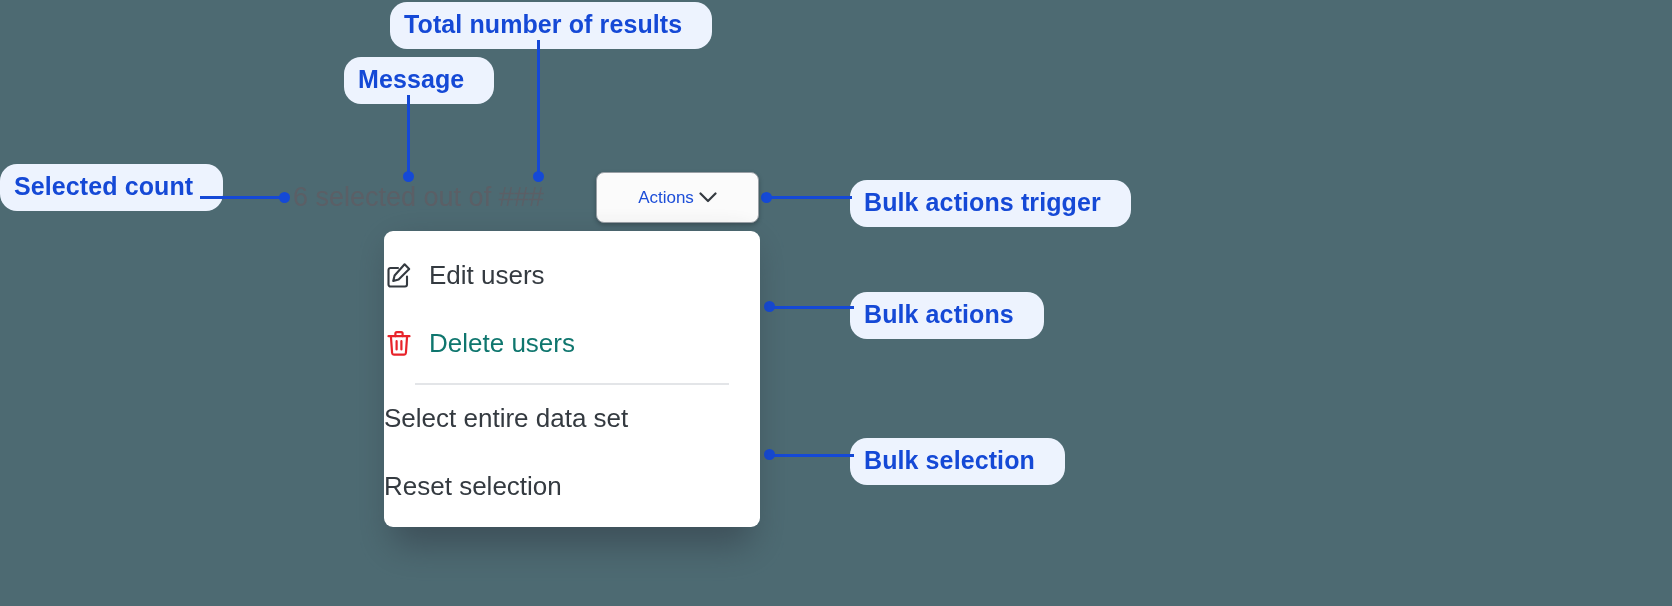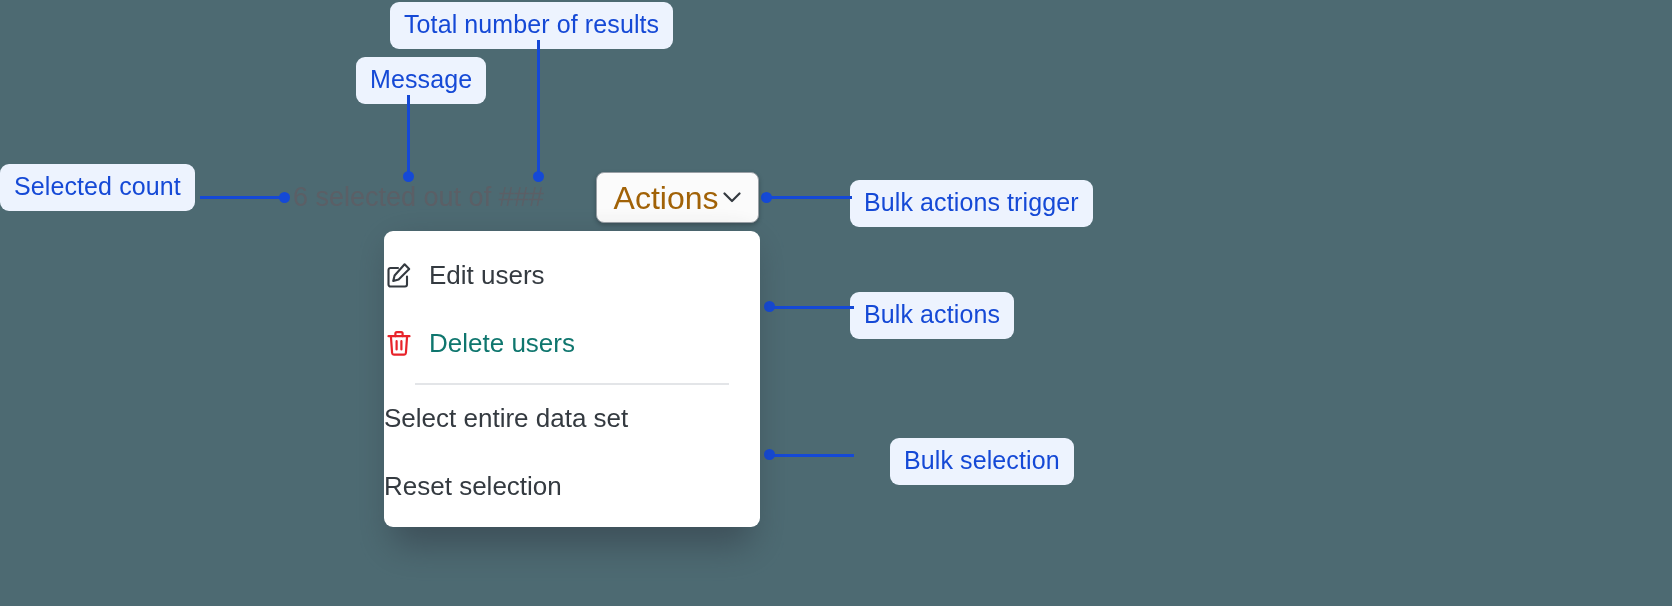--- a/index.html
+++ b/index.html
@@ -15,25 +15,25 @@
     overflow: hidden;
     position: relative;
   }
 
   
   .pill {
     position: absolute;
     background: #edf3fe;
     color: #1549d6;
     font-size: 25px;
-    font-weight: 400;
+    font-weight: 700;
     letter-spacing: .1px;
     line-height: 1;
-    padding: 10px 14px 12px 14px;
-    border-radius: 9px;
+    padding: 10px 30px 12px 14px;
+    border-radius: 17px;
     white-space: nowrap;
   }
 
   
   .conn-h {
     position: absolute;
     height: 3px;
     background: #1549d6;
   }
   .conn-v {
@@ -70,22 +70,22 @@
     background: #fbfbfb;
     border: 1px solid #9aa0a6;
     border-radius: 8px;
     box-shadow: 0 2px 4px rgba(20,28,35,.35);
     display: flex;
     align-items: center;
     justify-content: center;
     box-sizing: border-box;
   }
   .actions-btn .label {
-    font-size: 32px;
-    color: #a16207;
+    font-size: 17px;
+    color: #1d4ed8;
     line-height: 1;
     margin-right: 5px;
   }
   .chev {
     width: 18px;
     height: 11px;
     display: block;
   }
 
   
@@ -144,29 +144,29 @@
     width: 314px;
     height: 2px;
     background: #e3e5e8;
   }
 </style>
 </head>
 <body>
 
 <div class="pill" style="left:390px; top:2px;">Total number of results</div>
 
-<div class="pill" style="left:344px; top:57px;margin-left:12px;">Message</div>
+<div class="pill" style="left:344px; top:57px;">Message</div>
 
 <div class="pill" style="left:0px; top:164px;">Selected count</div>
 
 <div class="pill" style="left:850px; top:180px;">Bulk actions trigger</div>
 
 <div class="pill" style="left:850px; top:292px;">Bulk actions</div>
 
-<div class="pill" style="left:850px; top:438px;margin-left:40px;">Bulk selection</div>
+<div class="pill" style="left:850px; top:438px;">Bulk selection</div>
 
 <div class="conn-v" style="left:537px; top:40px; height:137px;"></div>
 <div class="dot" style="left:533px; top:171px;"></div>
 
 <div class="conn-v" style="left:407px; top:95px; height:82px;"></div>
 <div class="dot" style="left:403px; top:171px;"></div>
 
 <div class="conn-h" style="left:200px; top:196px; width:86px;"></div>
 <div class="dot" style="left:279px; top:192px;"></div>
 

